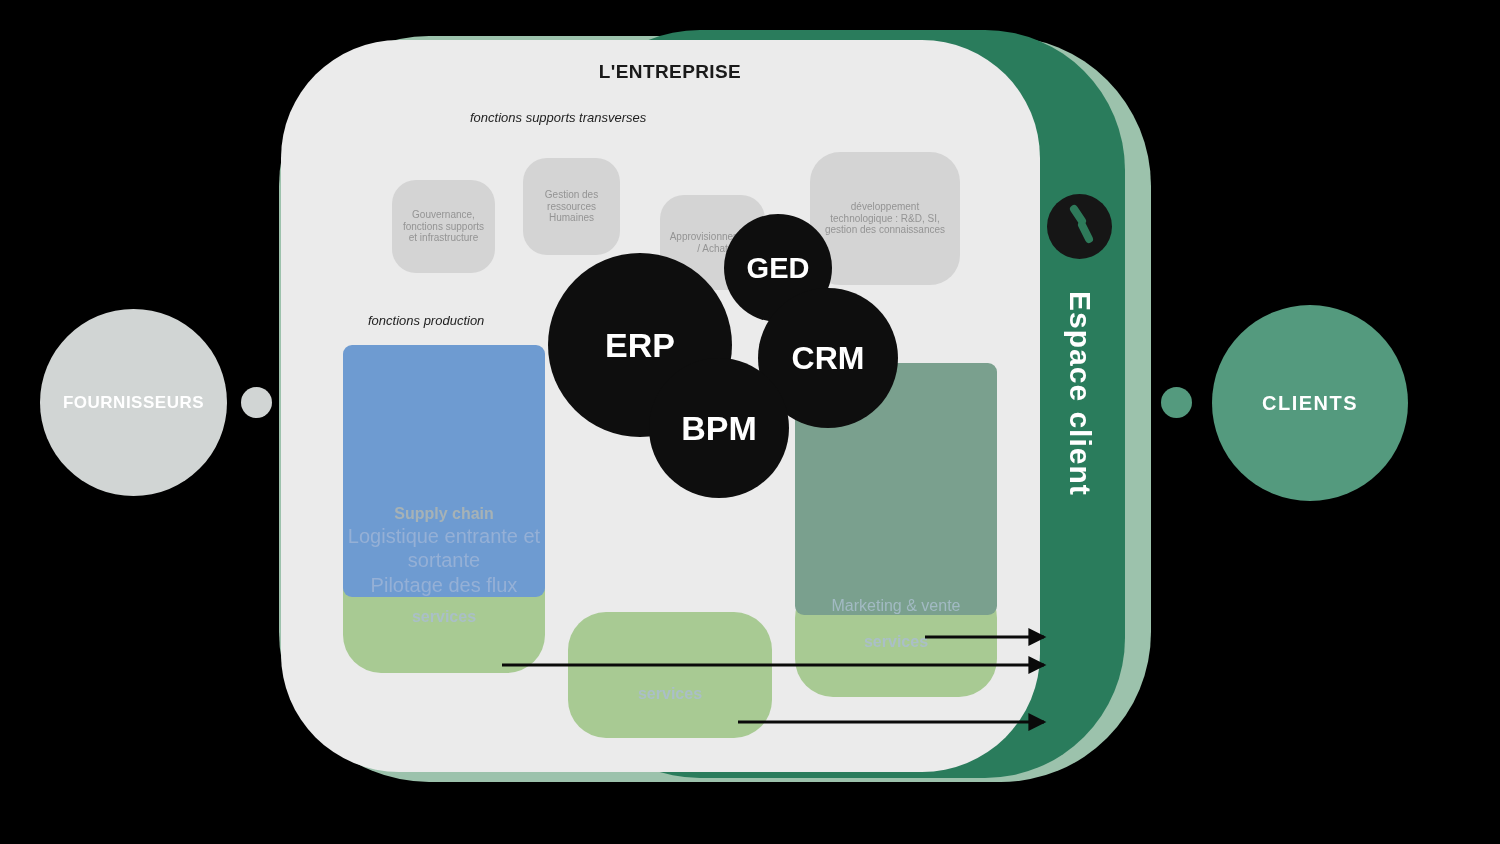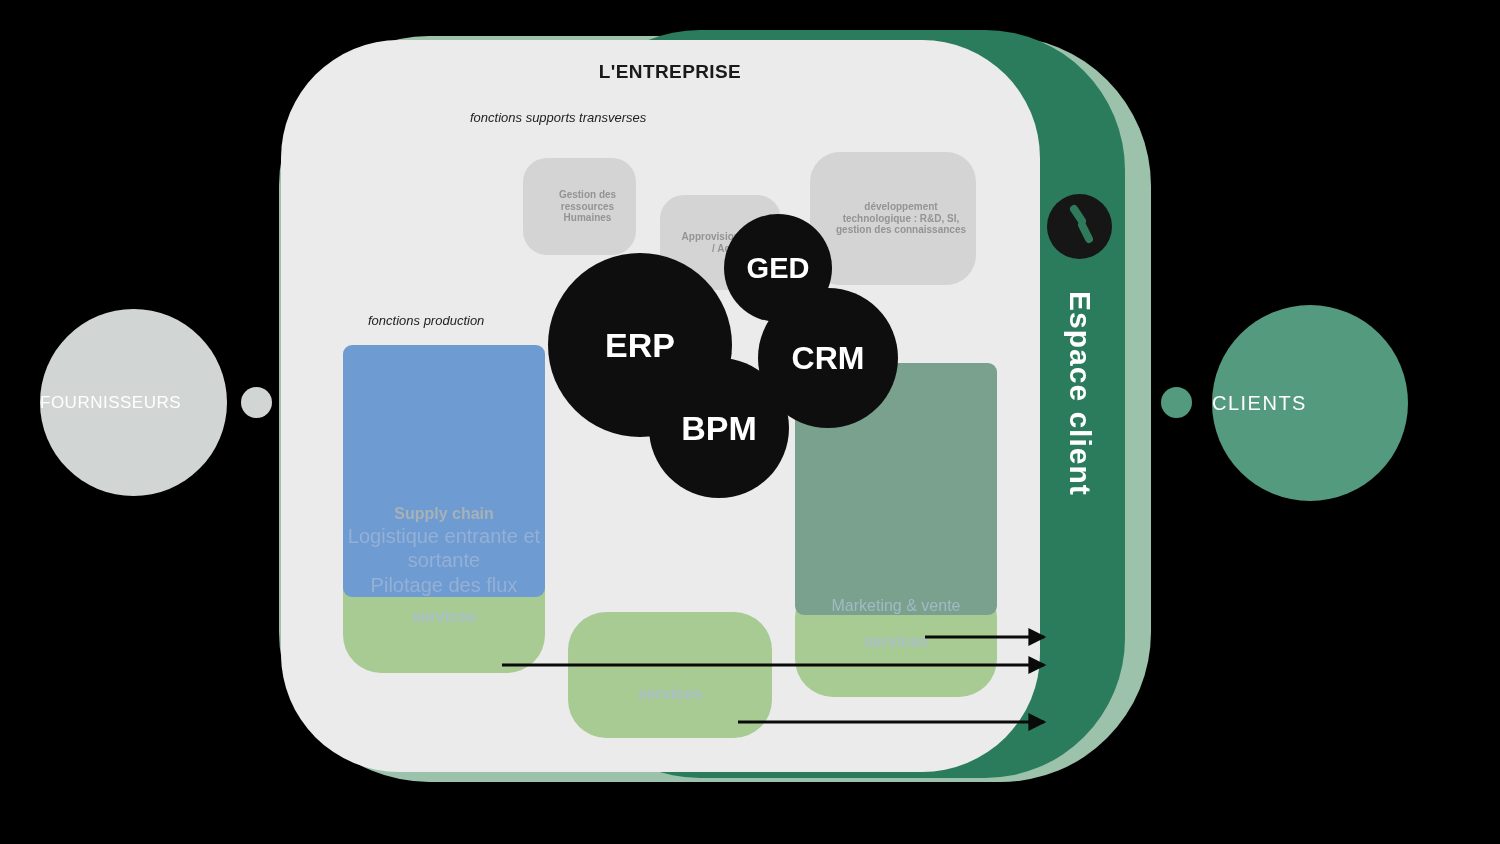--- a/index.html
+++ b/index.html
@@ -9,21 +9,21 @@
   }
   .abs{position:absolute;}
   .multiline{white-space:pre-line;}
   
   .sage-rect{left:279px;top:36px;width:872px;height:746px;border-radius:150px;background:var(--sage-green,#9cc2ac);}
   .dark-rect{left:560px;top:30px;width:565px;height:748px;border-radius:140px;background:var(--espace-dark-green,#2a7c5c);}
   .gray-rect{left:281px;top:40px;width:759px;height:732px;border-radius:118px;background:var(--panel-gray,#ebebeb);}
   .title{left:470px;top:61px;width:400px;text-align:center;font-size:19px;font-weight:bold;color:#1a1a1a;letter-spacing:.4px;}
   .supports-label{left:470px;top:110px;width:400px;font-size:13px;font-style:italic;color:#222;}
   .production-label{left:368px;top:313px;width:220px;font-size:13px;font-style:italic;color:#222;}
-  .support-box{background:var(--support-box-gray,#d4d4d4);border-radius:24px;display:flex;align-items:center;justify-content:center;text-align:center;color:var(--support-text-gray,#949494);font-weight:bold;font-size:10px;line-height:1.18;padding-left:16px;}
+  .support-box{background:var(--support-box-gray,#d4d4d4);border-radius:24px;display:flex;align-items:center;justify-content:center;text-align:center;color:var(--support-text-gray,#949494);font-weight:normal;font-size:10px;line-height:1.18;}
   .sb1{left:392px;top:180px;width:103px;height:93px;}
   .sb2{left:523px;top:158px;width:97px;height:97px;}
   .sb3{left:660px;top:195px;width:105px;height:95px;}
   .sb4{left:810px;top:152px;width:150px;height:133px;border-radius:30px;text-align:center;}
   
   .services-box{background:var(--services-green,#a8ca93);border-radius:38px;}
   .services-label{position:absolute;left:0;width:100%;text-align:center;font-size:16px;font-weight:bold;color:#aabfc7;}
   .svc1{left:343px;top:545px;width:202px;height:128px;}
   .svc2{left:568px;top:612px;width:204px;height:126px;}
   .svc3{left:795px;top:580px;width:202px;height:117px;}
@@ -39,41 +39,46 @@
   .sys{border-radius:50%;background:var(--system-black,#0e0e0e);display:flex;align-items:center;justify-content:center;color:#fff;font-weight:bold;}
   .erp{left:548px;top:253px;width:184px;height:184px;font-size:34px;}
   .ged{left:724px;top:214px;width:108px;height:108px;font-size:29px;text-align:center;}
   .crm{left:758px;top:288px;width:140px;height:140px;font-size:32px;}
   .bpm{left:649px;top:358px;width:140px;height:140px;font-size:34px;}
   
   .espace-icon{left:1047px;top:194px;width:65px;height:65px;}
   .espace-label{left:1048px;top:268px;width:64px;height:250px;display:flex;align-items:center;justify-content:center;
     writing-mode:vertical-rl;font-size:30px;font-weight:bold;color:#fff;letter-spacing:1px;}
   
-  .ext-circle{border-radius:50%;display:flex;align-items:center;color:#fff;font-weight:normal;}
+  .ext-circle{border-radius:50%;display:flex;align-items:center;justify-content:center;color:#fff;font-weight:bold;}
   .fournisseurs{left:40px;top:309px;width:187px;height:187px;background:var(--suppliers-gray,#d1d5d4);font-size:17px;letter-spacing:.5px;}
   .clients{left:1212px;top:305px;width:196px;height:196px;background:var(--clients-green,#549a7e);font-size:20px;letter-spacing:1.5px;}
   .dot{border-radius:50%;width:31px;height:31px;}
   .f-dot{left:241px;top:387px;background:var(--suppliers-gray,#d1d5d4);}
   .c-dot{left:1161px;top:387px;background:var(--clients-green,#549a7e);}
   .arrows{left:0;top:0;pointer-events:none;}
 </style>
 </head>
 <body>
 
 <div class="canvas">
 
   <div class="abs sage-rect"></div>
   <div class="abs dark-rect"></div>
   <div class="abs gray-rect"></div>
 
   <div class="abs title">L'ENTREPRISE</div>
   <div class="abs supports-label">fonctions supports transverses</div>
   <div class="abs production-label">fonctions production</div>
 
+  <div class="abs support-box sb1">
+    <span class="multiline">Gouvernance,
+fonctions supports
+et infrastructure</span>
+  </div>
   <div class="abs support-box sb2">
     <span class="multiline">Gestion des
 ressources
 Humaines</span>
   </div>
   <div class="abs support-box sb3">
     <span class="multiline">Approvisionnement
 / Achat</span>
   </div>
   <div class="abs support-box sb4">

